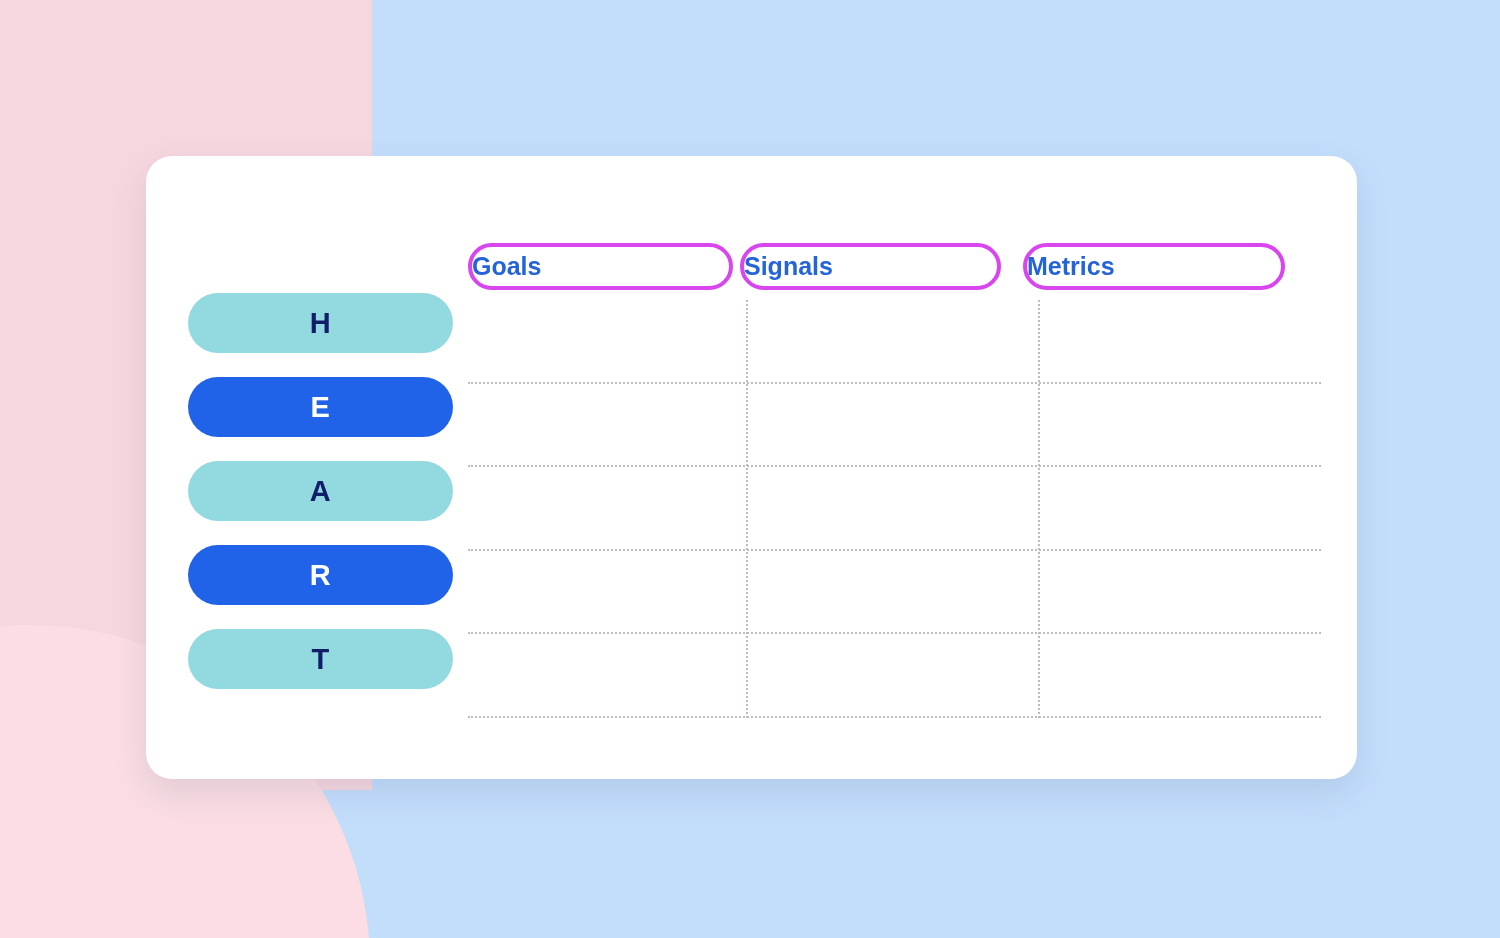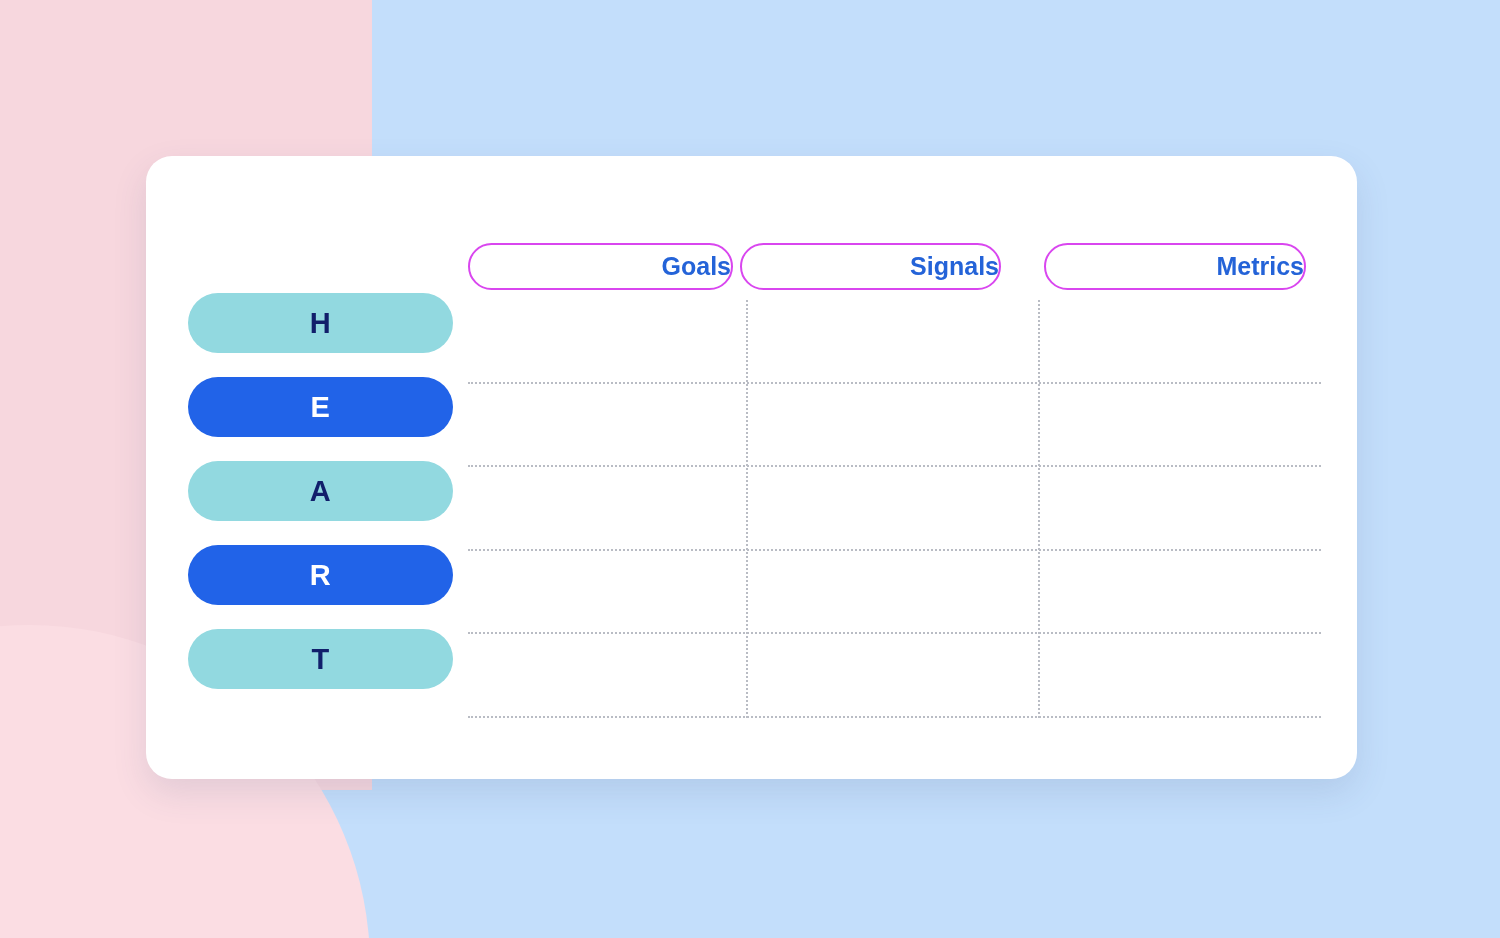--- a/index.html
+++ b/index.html
@@ -90,34 +90,34 @@
 
   
   .header-row {
     position: relative;
     height: 47px;
   }
   .header-pill {
     position: absolute;
     top: 0;
     height: 47px;
-    border: 2px solid #d946ef;
+    border: 4px solid #d946ef;
     border-radius: 24px;
     background: #ffffff;
     display: flex;
     align-items: center;
-    justify-content: flex-end;
+    justify-content: flex-start;
     color: #2463d8;
     font-size: 25px;
     font-weight: bold;
     user-select: none;
   }
   .header-pill.col0 { left: 0px;   width: 265px; }
   .header-pill.col1 { left: 272px; width: 261px; }
-  .header-pill.col2 { left: 576px; width: 262px; }
+  .header-pill.col2 { left: 555px; width: 262px; }
 
   
   .dot-table {
     position: absolute;
     left: 0px;
     top: 57px;
     width: 853px;
     height: 418px;
   }
   .dot-row {

